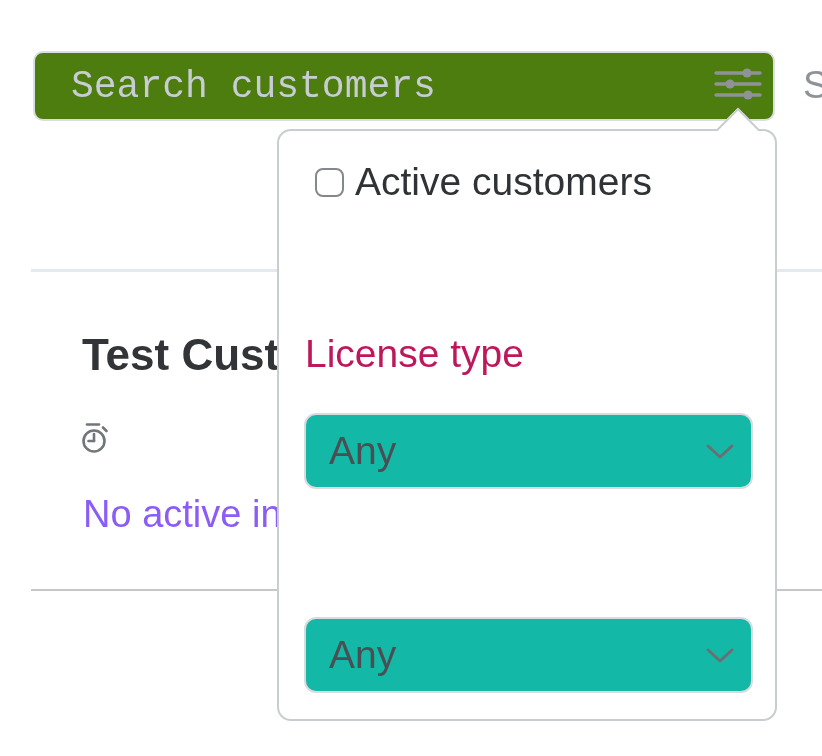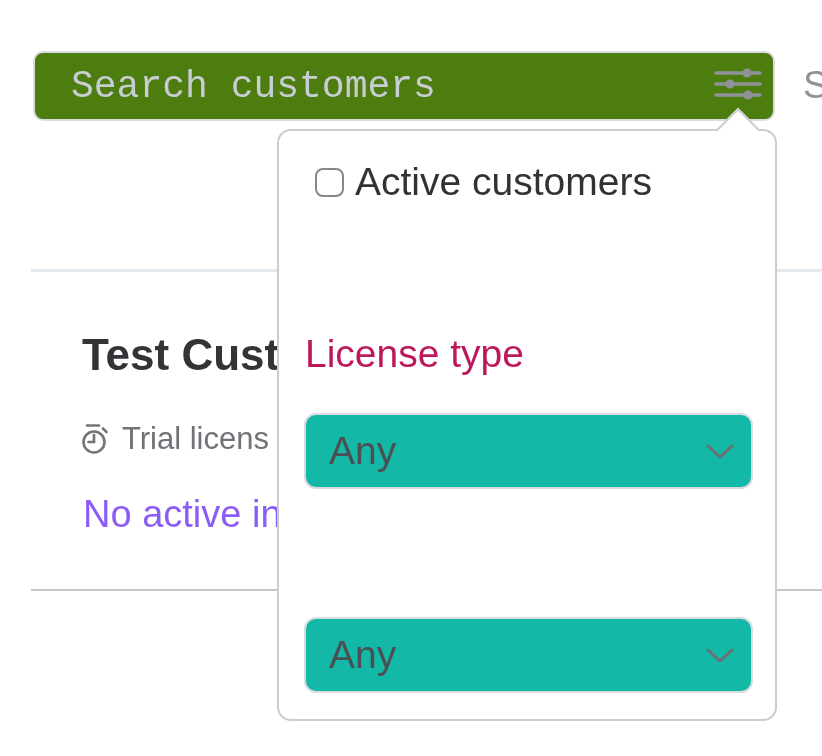--- a/index.html
+++ b/index.html
@@ -121,21 +121,20 @@
 <div class="customer-name">Test Cust</div>
 
 <div class="trial-row">
   <svg class="timer-icon" viewBox="0 0 34 34" fill="none" stroke="#72767a" stroke-width="2.6" stroke-linecap="round">
     <circle cx="16" cy="20" r="10.5"></circle>
     <line x1="9" y1="3.5" x2="21" y2="3.5"></line>
     <line x1="25" y1="6.5" x2="28.5" y2="10"></line>
     <line x1="16" y1="20" x2="16" y2="13"></line>
     <line x1="16" y1="20" x2="10.5" y2="20"></line>
   </svg>
-  <span>Trial licens</span>
 </div>
 
 <div class="no-active">No active in</div>
 
 <div class="sort-partial">S</div>
 
 <div class="search-box">
   <div class="search-placeholder">Search customers</div>
   <div class="filter-btn">
     <svg width="52" height="44" viewBox="0 0 52 44">

